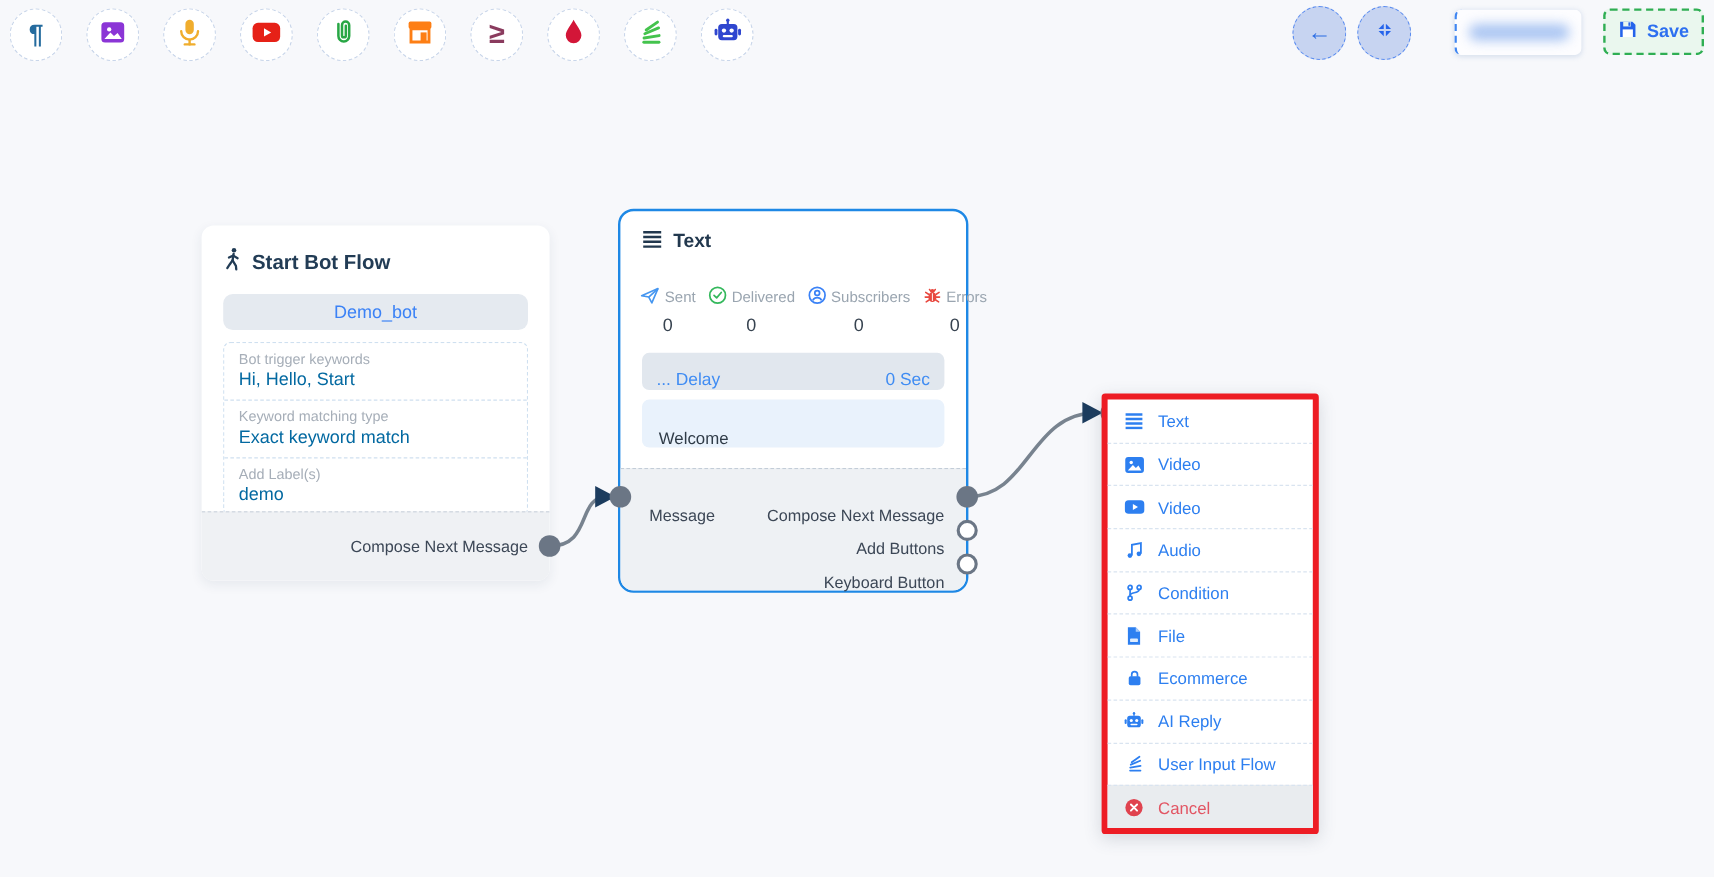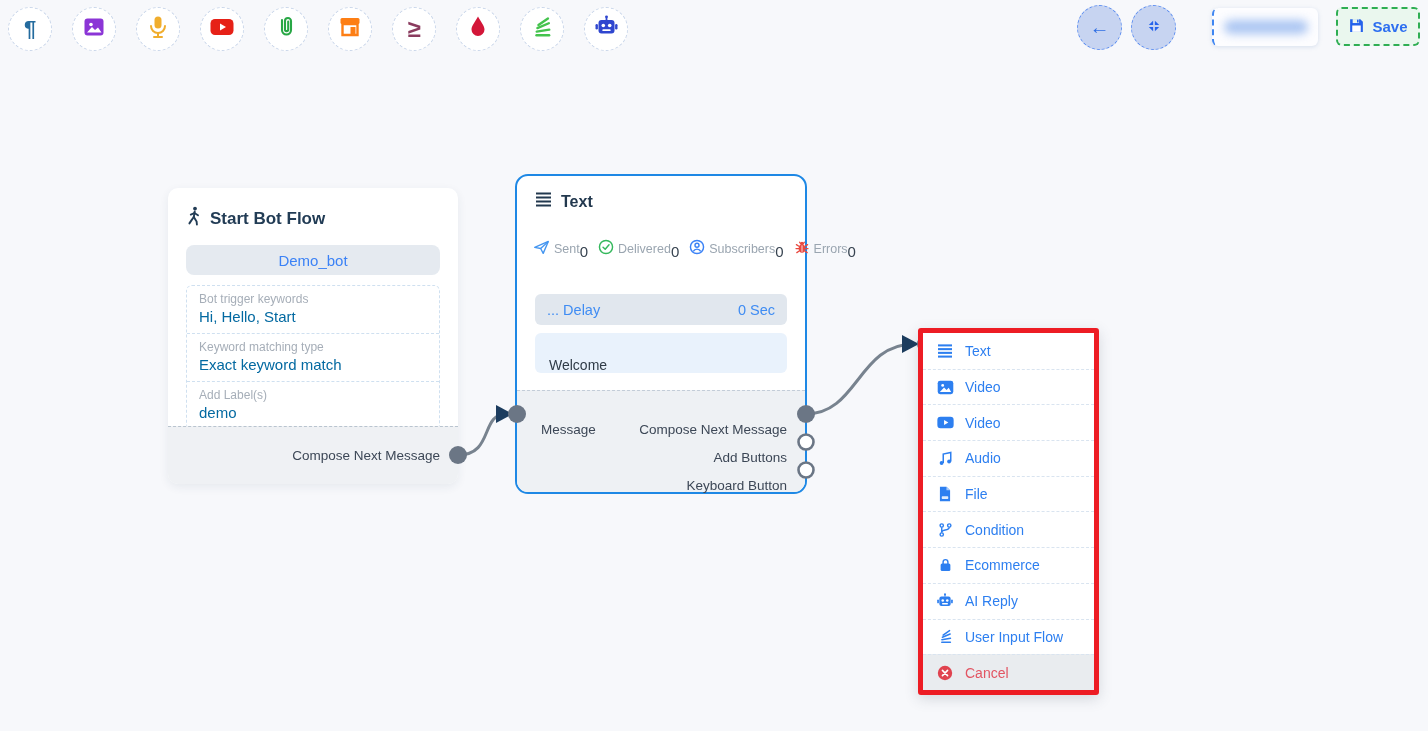--- a/index.html
+++ b/index.html
@@ -41,25 +41,25 @@
     border-top:1px dashed #b9c4cf; border-radius:0 0 10px 10px;
     display:flex; align-items:center; justify-content:flex-end; padding-right:18px;
     color:#3c4756; font-size:13.5px; }
 
   
   .text-node { position:absolute; left:515px; top:174px; width:292px; height:320px; background:#fff;
     border:2px solid #1e88e5; border-radius:13px; }
   .tn-header { display:flex; align-items:center; gap:9px; padding:16px 18px 0 18px;
     color:#22384e; font-size:16px; font-weight:bold; }
   .tn-stats { display:flex; padding:26px 14px 0 16px; gap:10px; }
-  .stat-col { display:flex; flex-direction:row; align-items:center; }
+  .stat-col { display:flex; flex-direction:column; align-items:center; }
   .stat-top { display:flex; align-items:center; gap:4px; color:#9aa5b0; font-size:12.5px; white-space:nowrap; }
   .stat-val { color:#374350; font-size:15px; margin-top:6px; }
   .delay-bar { position:absolute; left:18px; right:18px; top:118px; height:31px; background:#e1e7ee;
-    border-radius:6px; display:flex; align-items:center; justify-content:space-between; padding:0 12px;
+    border-radius:6px; display:flex; align-items:flex-end; justify-content:space-between; padding:0 12px;
     color:#3f8cf3; font-size:14.5px; cursor:pointer; }
   .welcome-box { position:absolute; left:18px; right:18px; top:157px; height:40px; background:#e9f2fc;
     border-radius:6px; display:flex; align-items:flex-end; padding:0 14px; color:#2f3b47; font-size:14px; cursor:pointer; }
   .tn-footer { position:absolute; left:0; right:0; top:214px; bottom:0; background:#eef1f4;
     border-top:1.5px dashed #c3cdd8; border-radius:0 0 11px 11px; font-size:13.5px; color:#3c4756; }
   .msg-label { position:absolute; left:24px; top:31px; }
   .out-label { position:absolute; right:18px; white-space:nowrap; }
 
   
   .ctx-menu { position:absolute; left:918px; top:328px; width:181px; background:#fff;
@@ -360,39 +360,39 @@
         <svg width="15" height="15" viewBox="0 0 20 20">
             <path d="M7 16 V4 L17 2 V14" fill="none" stroke="#2d7ff0" stroke-width="2"></path>
             <circle cx="4.8" cy="16" r="2.6" fill="#2d7ff0"></circle>
             <circle cx="14.8" cy="14" r="2.6" fill="#2d7ff0"></circle>
           </svg>
       </span>
       <span>Audio</span>
     </div>
     <div class="menu-item">
       <span class="mi-icon">
-        <svg width="14" height="16" viewBox="0 0 18 22">
-            <path d="M2 1 h9 l5 5 v15 h-14 z" fill="#2d7ff0"></path>
-            <path d="M11 1 l5 5 h-5 z" fill="#a8cbfa"></path>
-            <rect x="4.5" y="14" width="9" height="4" rx="1" fill="#fff" opacity="0.85"></rect>
-          </svg>
-      </span>
-      <span>File</span>
-    </div>
-    <div class="menu-item">
-      <span class="mi-icon">
         <svg width="15" height="16" viewBox="0 0 20 20" fill="none" stroke="#2d7ff0" stroke-width="1.9">
             <circle cx="5" cy="4" r="2.2"></circle>
             <circle cx="15" cy="4" r="2.2"></circle>
             <circle cx="5" cy="16" r="2.2"></circle>
             <path d="M5 6.2 V13.8"></path>
             <path d="M15 6.2 C15 11 5.5 9 5 12.5"></path>
           </svg>
       </span>
       <span>Condition</span>
+    </div>
+    <div class="menu-item">
+      <span class="mi-icon">
+        <svg width="14" height="16" viewBox="0 0 18 22">
+            <path d="M2 1 h9 l5 5 v15 h-14 z" fill="#2d7ff0"></path>
+            <path d="M11 1 l5 5 h-5 z" fill="#a8cbfa"></path>
+            <rect x="4.5" y="14" width="9" height="4" rx="1" fill="#fff" opacity="0.85"></rect>
+          </svg>
+      </span>
+      <span>File</span>
     </div>
     <div class="menu-item">
       <span class="mi-icon">
         <svg width="15" height="16" viewBox="0 0 20 20">
             <path d="M6.8 8.5 V6 a3.2 3.2 0 0 1 6.4 0 v2.5" fill="none" stroke="#2d7ff0" stroke-width="1.9"></path>
             <rect x="3.5" y="8" width="13" height="10" rx="2" fill="#2d7ff0"></rect>
           </svg>
       </span>
       <span>Ecommerce</span>
     </div>

